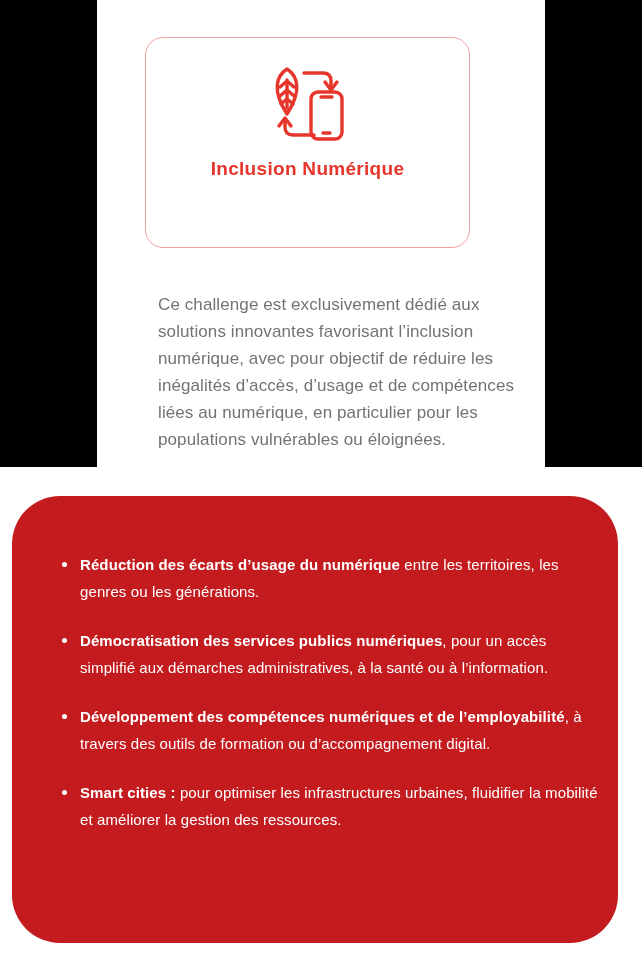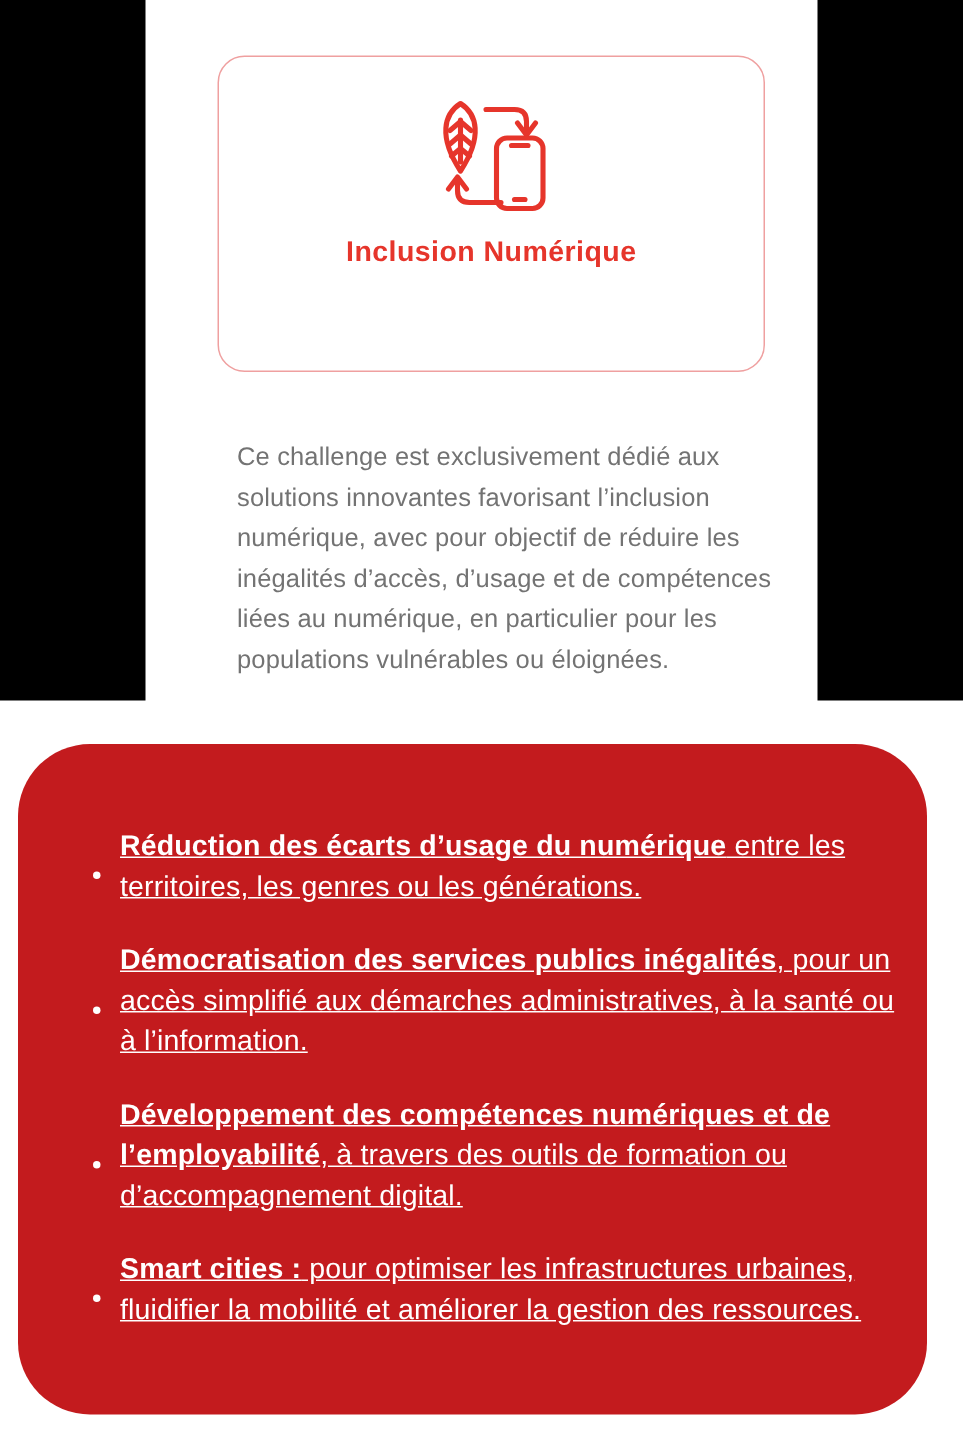--- a/index.html
+++ b/index.html
@@ -15,21 +15,21 @@
     top: 0;
     height: 467px;
     background: #000000;
   }
   .black-panel.left  { left: 0;  width: 97px; }
   .black-panel.right { left: 545px; width: 97px; }
 
   .challenge-card {
     position: absolute;
     left: 145px; top: 37px;
-    width: 365px; height: 211px;
+    width: 325px; height: 211px;
     background: #ffffff;
     border: 1px solid #efa0a0;
     border-radius: 18px;
     display: flex;
     flex-direction: column;
     align-items: center;
   }
   .card-icon {
     margin-top: 22px;
     width: 92px; height: 86px;
@@ -66,26 +66,25 @@
     font-weight: 500;
     letter-spacing: 0.1px;
   }
   .bullet-list {
     list-style: none;
     margin-top: 25px;
     padding-left: 22px;
   }
   .bullet-item {
     display: flex;
-    align-items: center;
+    align-items: flex-start;
     margin-bottom: 22px;
-    font-size: 19px;
+    font-size: 15px;
     line-height: 27px;
     letter-spacing: 0.1px;
-    text-decoration: underline;
   }
   .bullet-dot {
     flex: 0 0 auto;
     width: 5px; height: 5px;
     border-radius: 50%;
     background: #ffffff;
     margin: 11px 13px 0 0;
   }
   .bullet-text { max-width: 528px; }
   .bullet-text b { font-weight: 700; }
@@ -122,21 +121,21 @@
 <p class="description">Ce challenge est exclusivement dédié aux solutions innovantes favorisant l’inclusion numérique, avec pour objectif de réduire les inégalités d’accès, d’usage et de compétences liées au numérique, en particulier pour les populations vulnérables ou éloignées.</p>
 
 <div class="red-panel">
   <ul class="bullet-list">
     <li class="bullet-item">
       <span class="bullet-dot"></span>
       <span class="bullet-text"><b>Réduction des écarts d’usage du numérique</b><span> entre les territoires, les genres ou les générations.</span></span>
     </li>
     <li class="bullet-item">
       <span class="bullet-dot"></span>
-      <span class="bullet-text"><b>Démocratisation des services publics inégalités</b><span>, pour un accès simplifié aux démarches administratives, à la santé ou à l’information.</span></span>
+      <span class="bullet-text"><b>Démocratisation des services publics numériques</b><span>, pour un accès simplifié aux démarches administratives, à la santé ou à l’information.</span></span>
     </li>
     <li class="bullet-item">
       <span class="bullet-dot"></span>
       <span class="bullet-text"><b>Développement des compétences numériques et de l’employabilité</b><span>, à travers des outils de formation ou d’accompagnement digital.</span></span>
     </li>
     <li class="bullet-item">
       <span class="bullet-dot"></span>
       <span class="bullet-text"><b>Smart cities :</b><span> pour optimiser les infrastructures urbaines, fluidifier la mobilité et améliorer la gestion des ressources.</span></span>
     </li>
   </ul>

